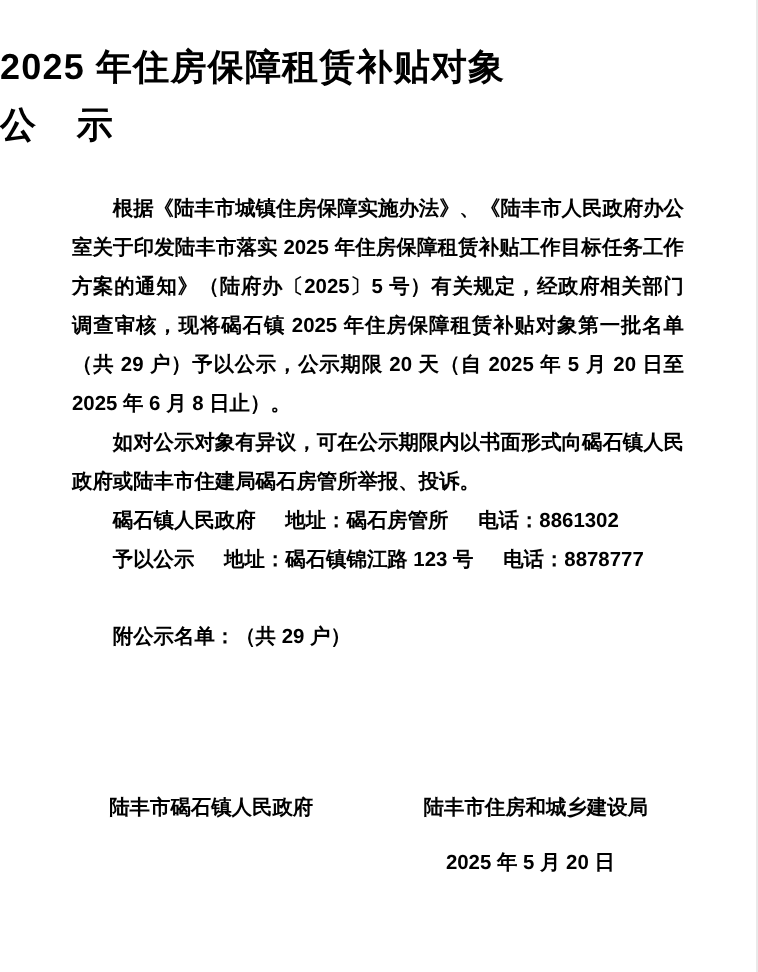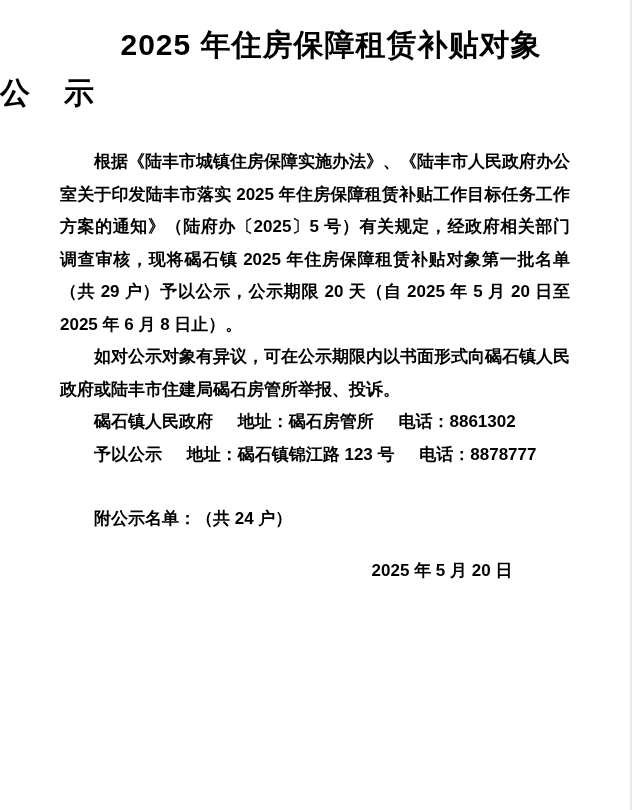--- a/index.html
+++ b/index.html
@@ -13,26 +13,25 @@
     height: 810px;
     box-sizing: border-box;
     background: #ffffff;
     border-right: 2px solid #e9e9e9;
     color: #000000;
     font-family: "Liberation Sans", sans-serif;
     font-weight: bold;
     overflow: hidden;
   }
   .title-line1 {
-    padding-top: 28px;
-    text-align: center;
+    padding-top: 40px;
+    text-align: left;
     font-size: 30px;
     letter-spacing: 1px;
     line-height: 34px;
-    margin-left: 32px;
   }
   .title-line2 {
     margin-top: 14px;
     font-size: 30px;
     letter-spacing: 2px;
     line-height: 34px;
   }
   .content {
     width: 510px;
     margin: 36px auto 0 auto;
@@ -99,20 +98,24 @@
       <span class="contact-seg">地址：碣石房管所</span>
       <span class="contact-seg">电话：8861302</span>
     </div>
 
     <div class="contact-line">
       <span>予以公示</span>
       <span class="contact-seg">地址：碣石镇锦江路 123 号</span>
       <span class="contact-seg">电话：8878777</span>
     </div>
 
-    <div class="attachment-note">附公示名单：（共 24 户）</div>
+    <div class="attachment-note">附公示名单：（共 29 户）</div>
 
+    <div class="footer-row">
+      <span class="org-left">陆丰市碣石镇人民政府</span>
+      <span class="org-right">陆丰市住房和城乡建设局</span>
+    </div>
 
     <div class="footer-date">2025 年 5 月 20 日</div>
 
   </div>
 
 </div>
 
 </body></html>

